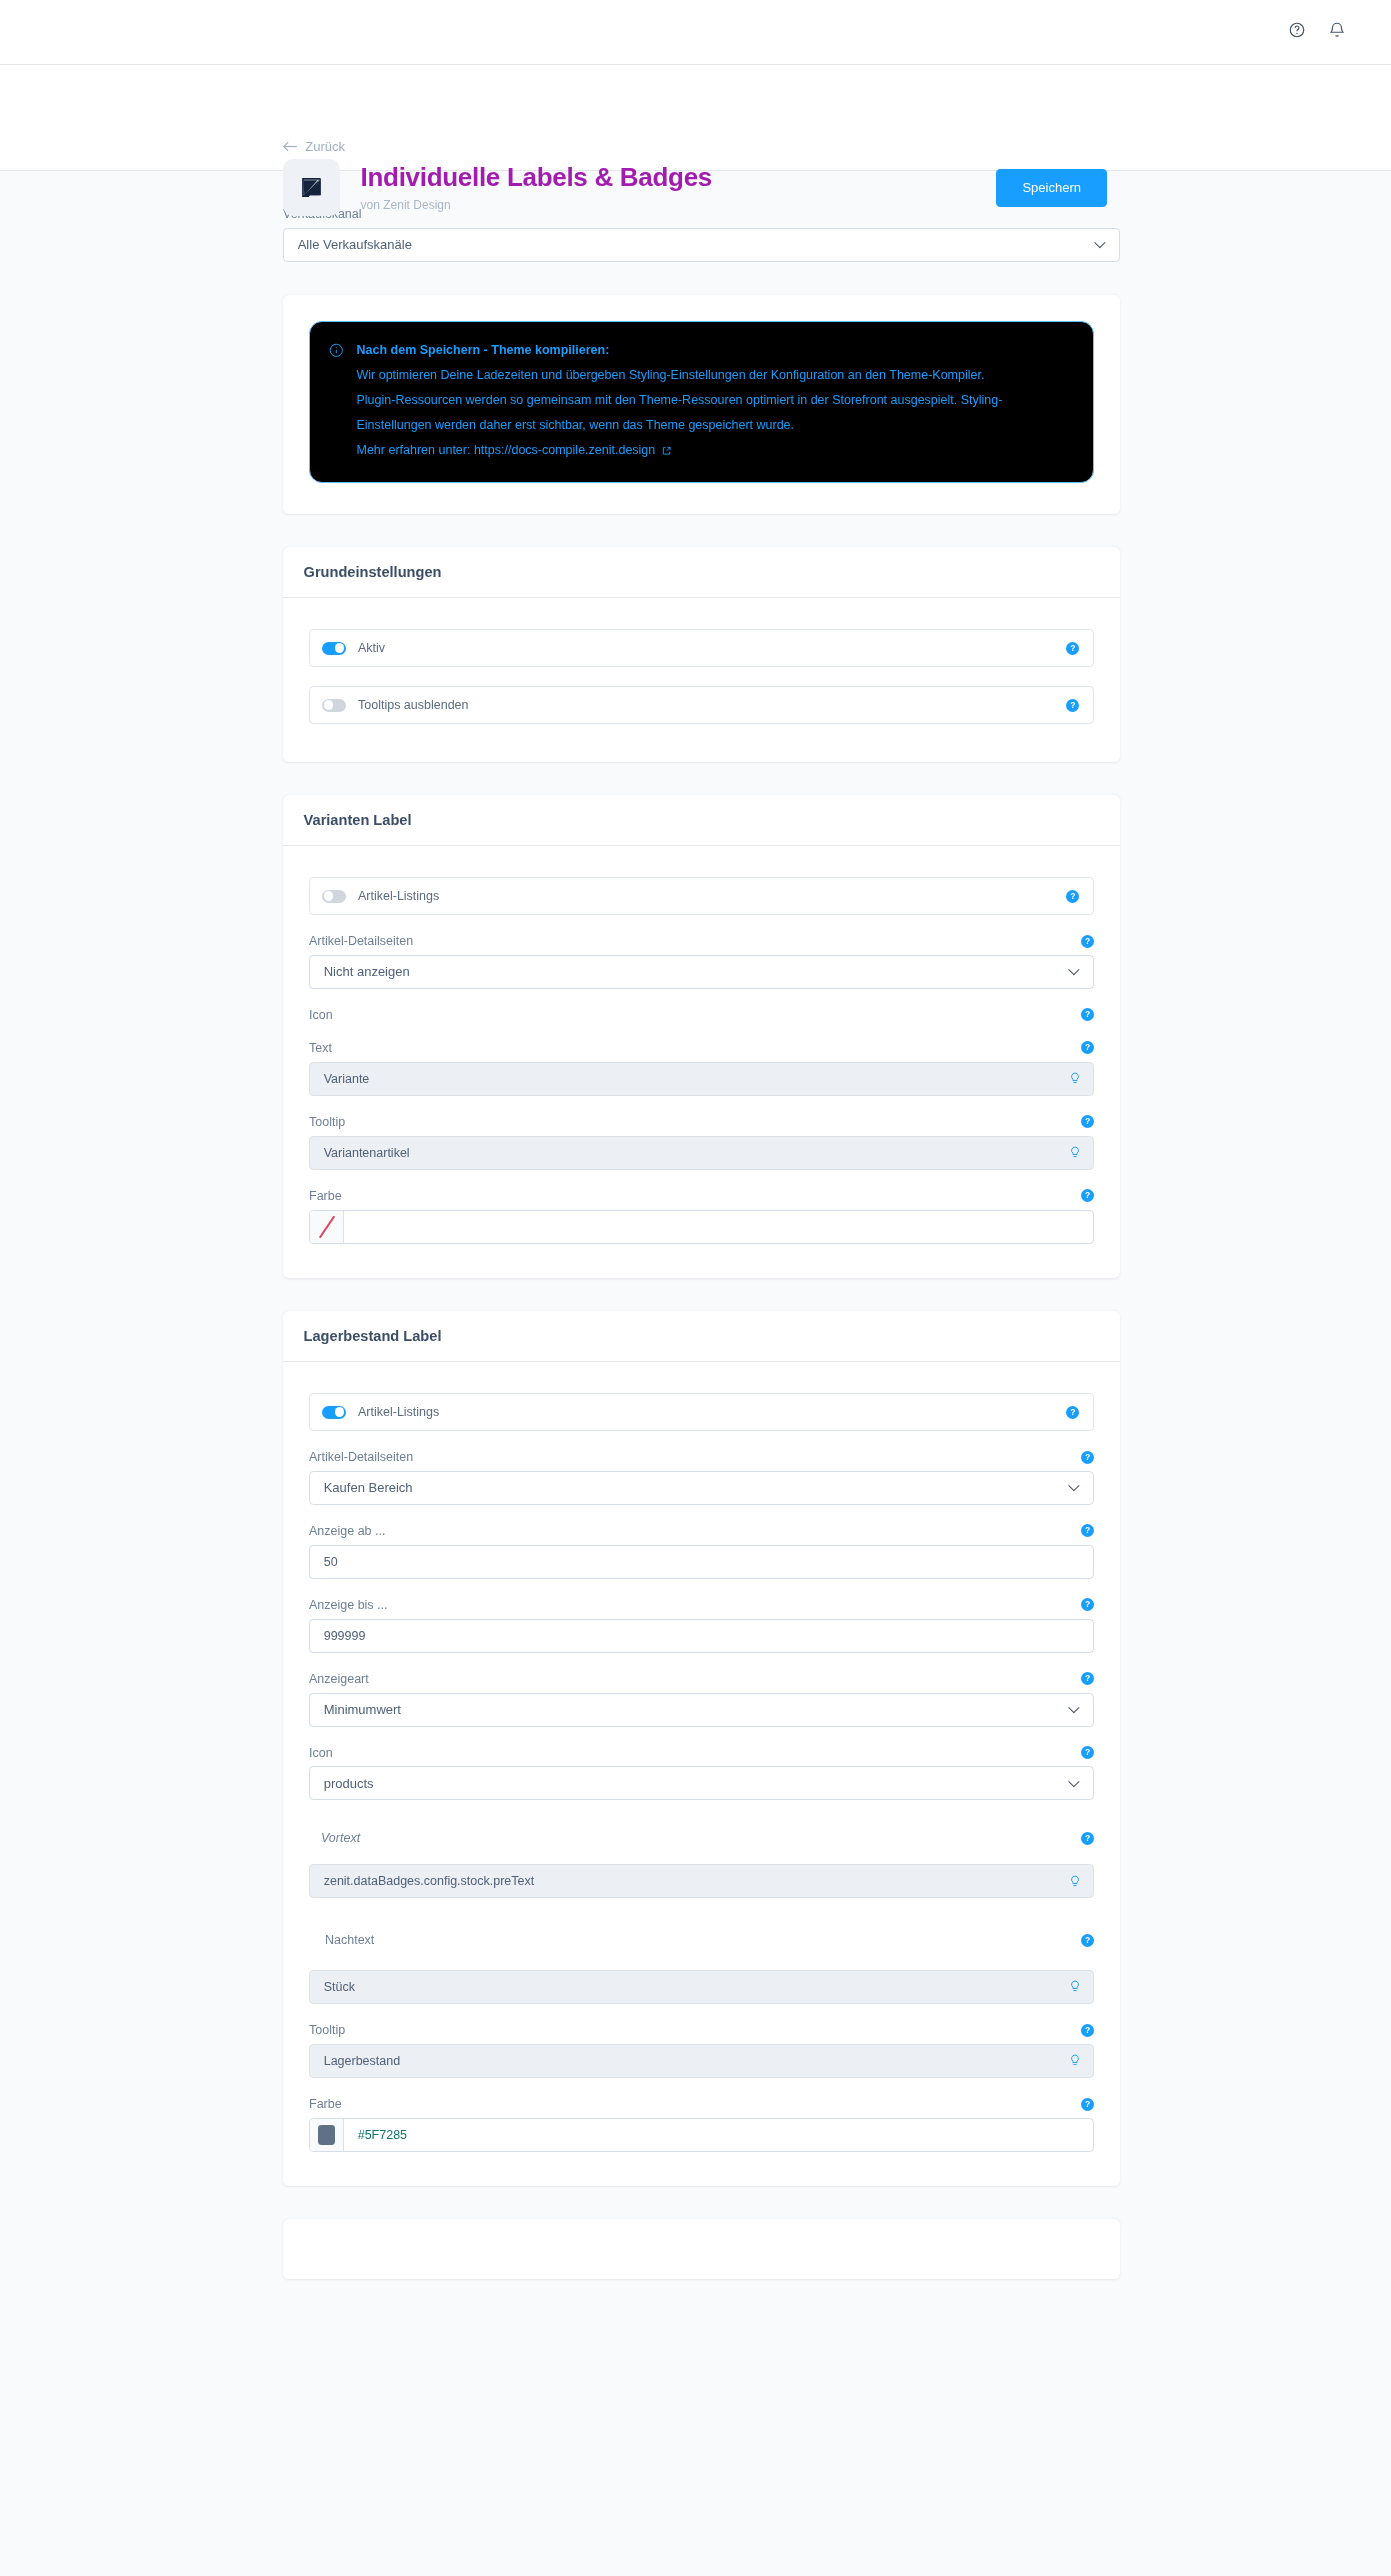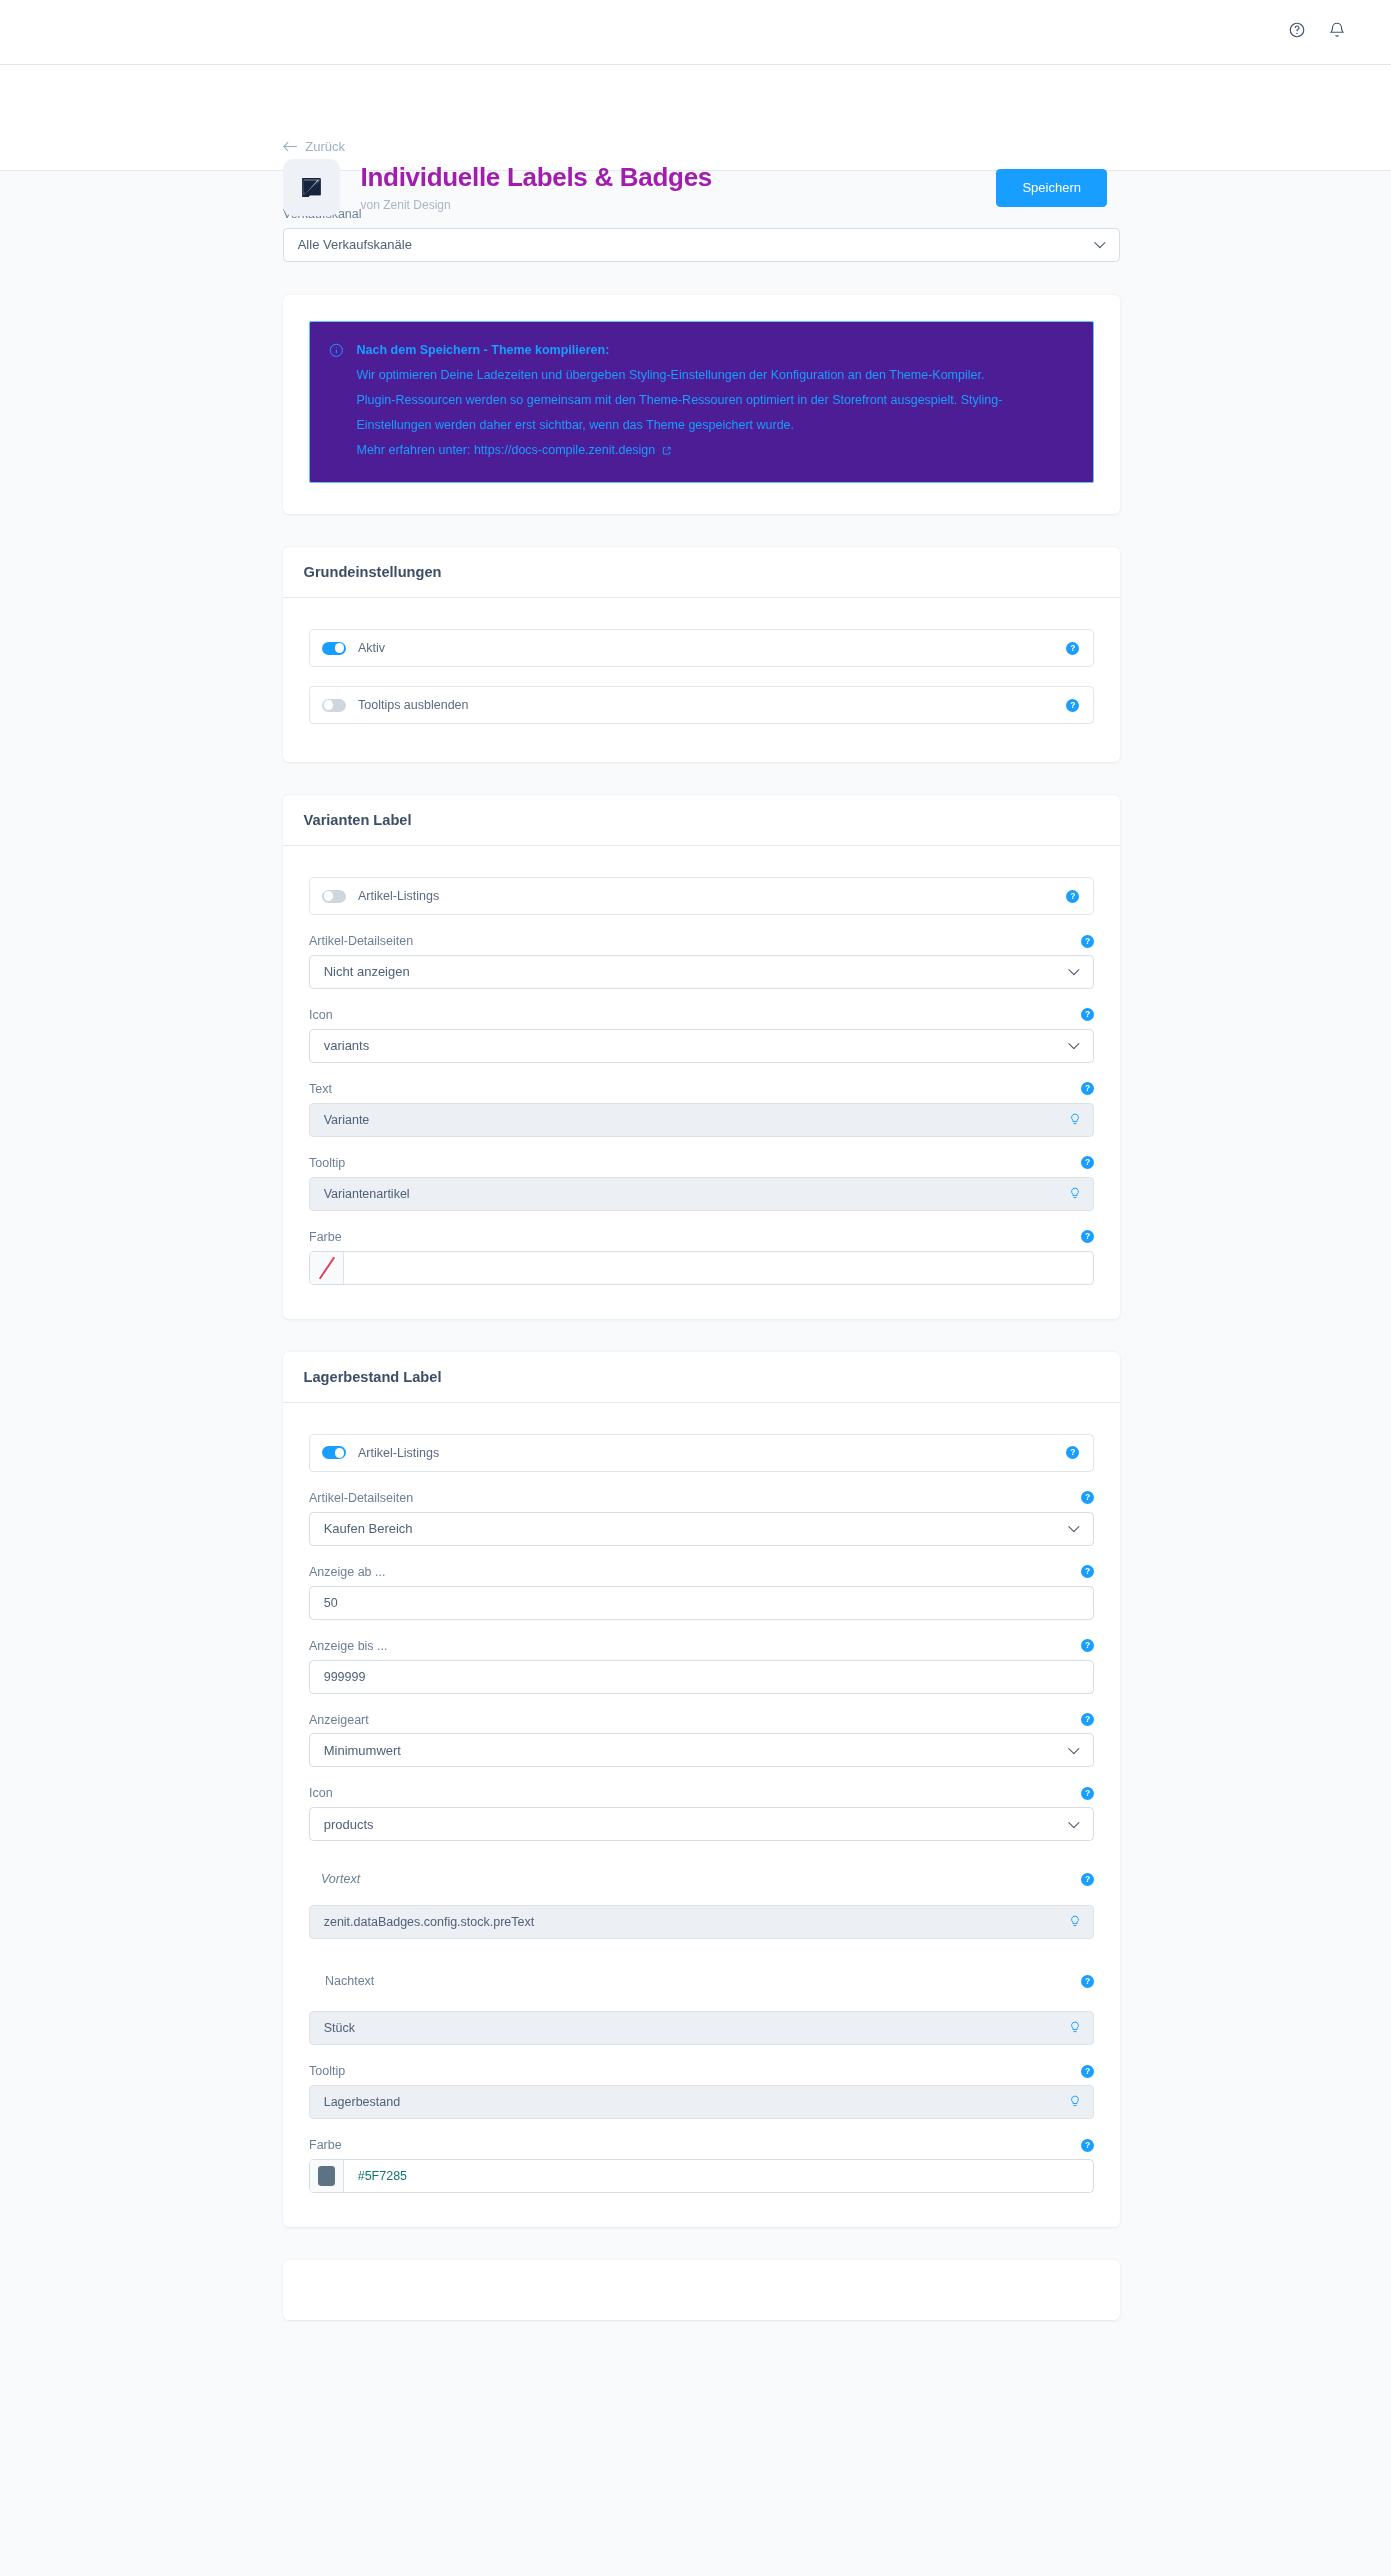--- a/index.html
+++ b/index.html
@@ -117,21 +117,21 @@
     box-shadow: 0 0.9px 2.6px rgba(26,42,66,.09);
   }
   .card-head {
     padding: 17px 20.6px; border-bottom: 0.9px solid #e6eaf0;
     font-size: 14.6px; font-weight: 700; color: #3c4e66;
   }
   .card-body { padding: 26px 26px 31px 26px; }
 
   
   .alert {
-    border: 0.9px solid #5fc3ff; background: #4c1d95; border-radius: 2px;
+    border: 0.9px solid #5fc3ff; background: #000000; border-radius: 13px;
     padding: 16.3px 19px 18px 19px; display: flex; gap: 12px;
     color: #189eff; font-size: 12.5px; line-height: 2.0;
   }
   .alert .info-ic { flex: 0 0 15.5px; margin-top: 3.4px; }
   .alert b { font-weight: 700; display: block; }
   .alert a { color: #189eff; }
 
   
   .toggle-row {
     border: 0.9px solid #dfe5ec; border-radius: 4.3px; height: 38px;
@@ -321,24 +321,20 @@
             <span>Nicht anzeigen</span>
             <span class="caret"></span>
           </div>
         </div>
 
         <div class="fgroup">
           <div class="fgroup-head">
             <span class="field-label" style="margin:0;">Icon</span>
             <span class="help-dot">?</span>
           </div>
-          <div class="select">
-            <span>variants</span>
-            <span class="caret"></span>
-          </div>
         </div>
 
         <div class="fgroup">
           <div class="fgroup-head">
             <span class="field-label" style="margin:0;">Text</span>
             <span class="help-dot">?</span>
           </div>
           <div class="textfield snippet">
             <span class="tf-val">Variante</span>
             <span class="bulb">

